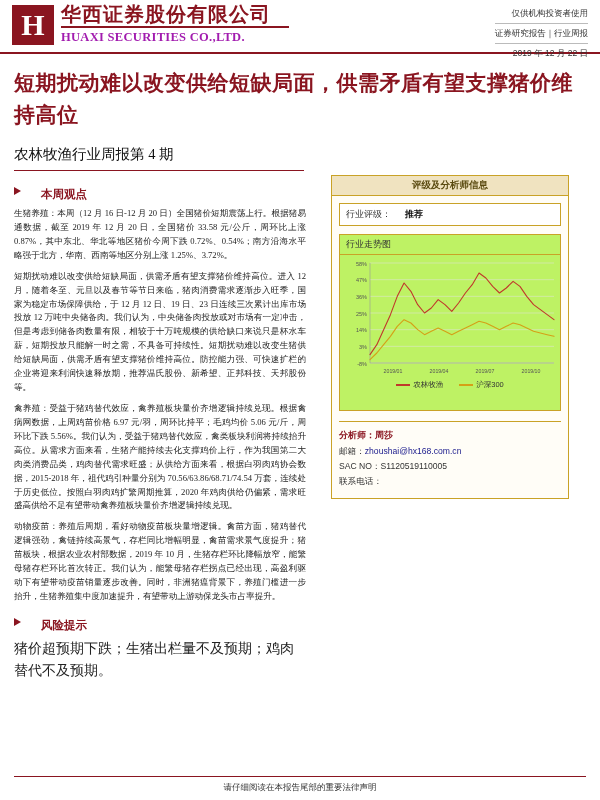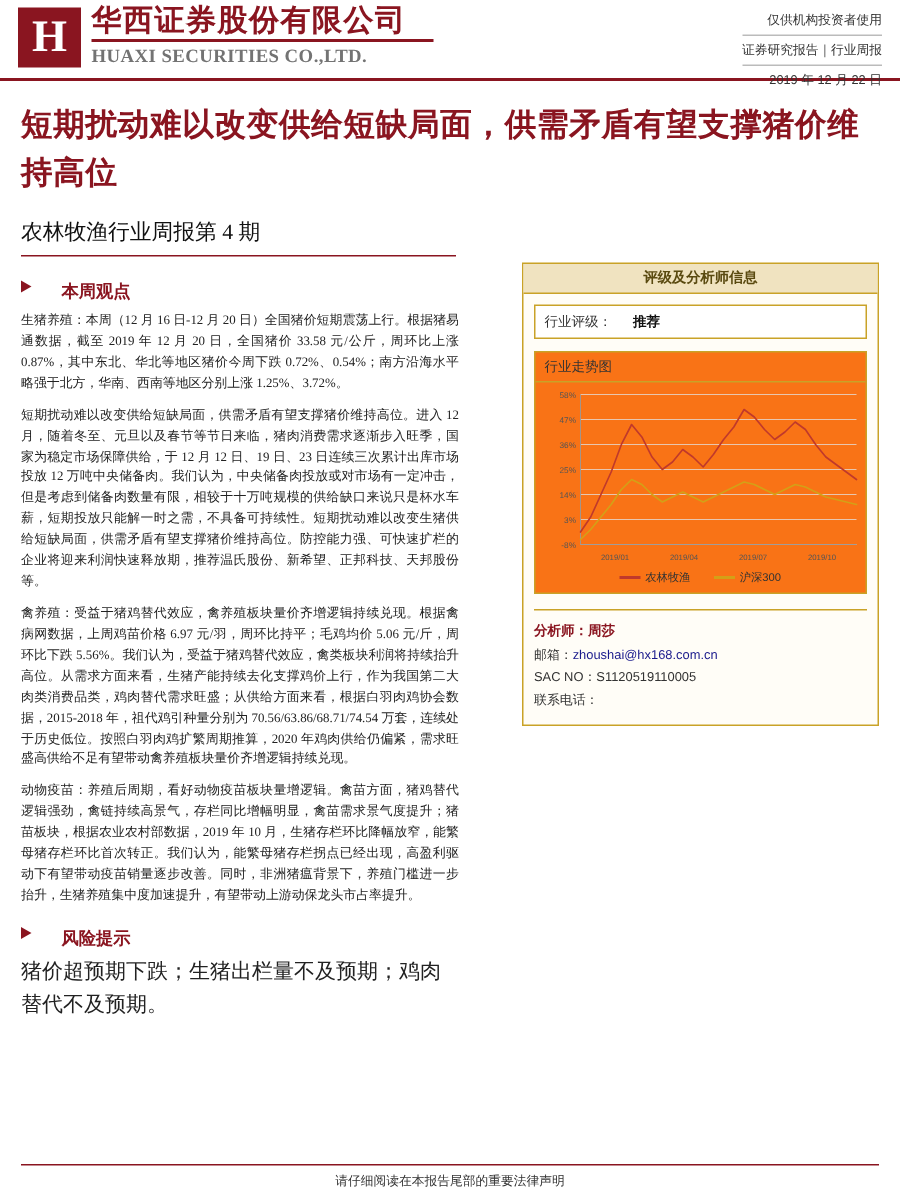--- a/index.html
+++ b/index.html
@@ -31,21 +31,21 @@
     font-size:30px;
     display:flex;align-items:center;justify-content:center;
     letter-spacing:0;
   }
   .logo-text .cn{
     font-family:"Liberation Serif","DejaVu Serif",serif;
     font-size:20px;font-weight:bold;color:#8a1520;letter-spacing:1px;line-height:1.05;
   }
   .logo-text .en{
     font-family:"Liberation Serif","DejaVu Serif",serif;
-    font-size:12.5px;font-weight:bold;color:#737373;letter-spacing:.3px;line-height:1.3;
+    font-size:12.5px;font-weight:bold;color:#a21caf;letter-spacing:.3px;line-height:1.3;
   }
   .logo-rule{height:2px;background:#8a1520;width:228px;margin:1px 0 1px 0;}
   .header-right{
     position:absolute;right:12px;top:6px;
     text-align:right;font-size:8.5px;color:#333;line-height:1.75;
   }
   .header-right .rowline{border-bottom:1px solid #bbb;padding-bottom:2px;margin-bottom:2px;}
   .header-right .date{color:#333;}
 
   
@@ -77,21 +77,21 @@
     font-size:8.6px;
     line-height:1.62;
     text-align:justify;
     color:#222;
     font-family:"Liberation Serif","DejaVu Serif",serif;
   }
   .risk-line{font-size:14px;line-height:1.6;color:#222;font-family:"Liberation Serif","DejaVu Serif",serif;}
 
   
   .right-col{
-    position:absolute;right:14px;top:4px;
+    position:absolute;right:31px;top:4px;
     width:238px;
     border:1px solid #c9a227;
     box-sizing:border-box;
     background:#fffdf7;
   }
   .panel-title{
     background:#f0e3c0;
     border-bottom:1px solid #c9a227;
     text-align:center;
     font-size:9.5px;
@@ -102,21 +102,21 @@
   .panel-inner{padding:7px 7px 9px 7px;}
   .rating-box{
     border:1px solid #c9a227;
     font-size:9px;
     padding:4px 6px;
     color:#333;
     margin-bottom:8px;
     background:#fff;
   }
   .rating-box .rv{font-weight:bold;color:#111;margin-left:14px;}
-  .chart-box{border:1px solid #c9a227;background:#f97316;padding:0 0 5px 0;}
+  .chart-box{border:1px solid #c9a227;background:#bef264;padding:0 0 20px 0;}
   .chart-cap{
     border-bottom:1px solid #c9a227;
     font-size:9px;padding:3px 6px;color:#333;
   }
   .chart-area{position:relative;height:118px;margin:4px 4px 0 4px;}
   .chart-area svg{display:block;}
   .legend{
     display:flex;justify-content:center;gap:16px;
     font-size:7.5px;color:#333;margin-top:3px;
   }

